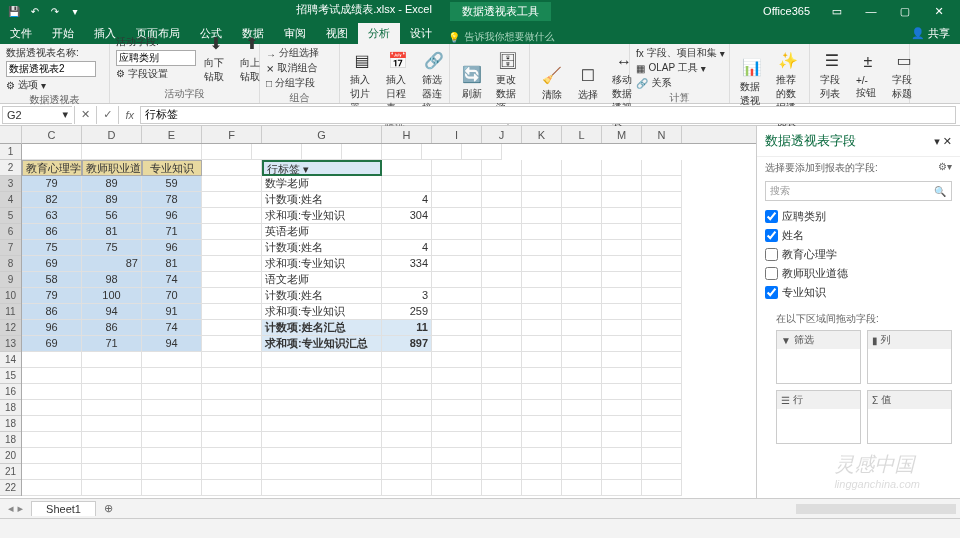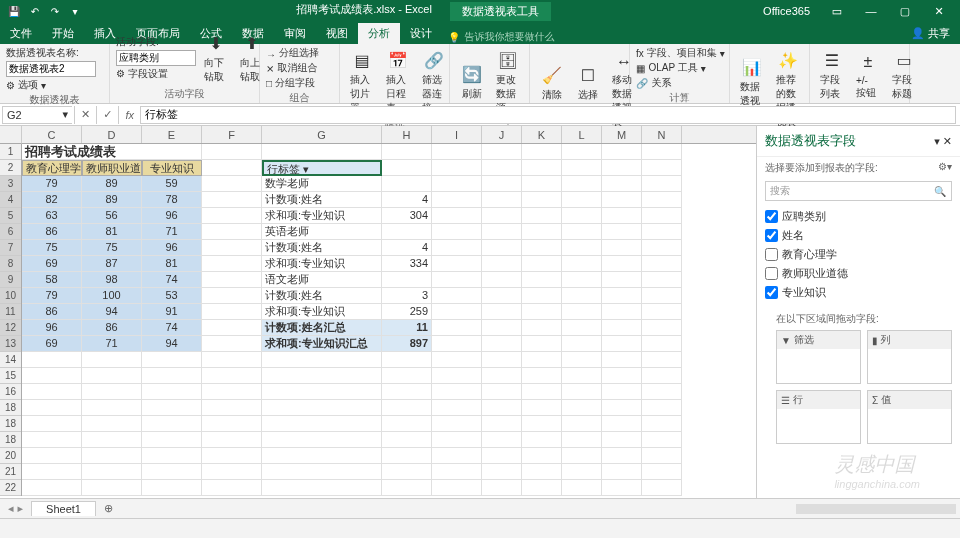--- a/index.html
+++ b/index.html
@@ -294,21 +294,20 @@
         <div>16</div>
         <div>18</div>
         <div>18</div>
         <div>18</div>
         <div>20</div>
         <div>21</div>
         <div>22</div>
       </div>
     <div class="cells" id="cells">
         <div class="row">
-          <div class="cell title-cell" style="width: 180px;">招聘考试成绩表</div>
           <div class="cell" style="width: 60px;"></div>
           <div class="cell" style="width: 120px;"></div>
           <div class="cell" style="width: 50px;"></div>
           <div class="cell" style="width: 50px;"></div>
           <div class="cell" style="width: 40px;"></div>
           <div class="cell" style="width: 40px;"></div>
           <div class="cell" style="width: 40px;"></div>
           <div class="cell" style="width: 40px;"></div>
           <div class="cell" style="width: 40px;"></div>
         </div>
@@ -391,21 +390,21 @@
           <div class="cell num-r" style="width: 50px;">4</div>
           <div class="cell" style="width: 50px;"></div>
           <div class="cell" style="width: 40px;"></div>
           <div class="cell" style="width: 40px;"></div>
           <div class="cell" style="width: 40px;"></div>
           <div class="cell" style="width: 40px;"></div>
           <div class="cell" style="width: 40px;"></div>
         </div>
         <div class="row">
           <div class="cell num sel-blue" style="width: 60px;">69</div>
-          <div class="cell num sel-blue" style="width: 60px;">87</div>
+          <div class="cell num sel-blue" style="width: 60px; text-align: right;">87</div>
           <div class="cell num sel-blue" style="width: 60px;">81</div>
           <div class="cell" style="width: 60px;"></div>
           <div class="cell" style="width: 120px;">    求和项:专业知识</div>
           <div class="cell num-r" style="width: 50px;">334</div>
           <div class="cell" style="width: 50px;"></div>
           <div class="cell" style="width: 40px;"></div>
           <div class="cell" style="width: 40px;"></div>
           <div class="cell" style="width: 40px;"></div>
           <div class="cell" style="width: 40px;"></div>
           <div class="cell" style="width: 40px;"></div>
@@ -420,21 +419,21 @@
           <div class="cell" style="width: 50px;"></div>
           <div class="cell" style="width: 40px;"></div>
           <div class="cell" style="width: 40px;"></div>
           <div class="cell" style="width: 40px;"></div>
           <div class="cell" style="width: 40px;"></div>
           <div class="cell" style="width: 40px;"></div>
         </div>
         <div class="row">
           <div class="cell num sel-blue" style="width: 60px;">79</div>
           <div class="cell num sel-blue" style="width: 60px;">100</div>
-          <div class="cell num sel-blue" style="width: 60px;">53</div>
+          <div class="cell num sel-blue" style="width: 60px;">70</div>
           <div class="cell" style="width: 60px;"></div>
           <div class="cell" style="width: 120px;">    计数项:姓名</div>
           <div class="cell num-r" style="width: 50px;">3</div>
           <div class="cell" style="width: 50px;"></div>
           <div class="cell" style="width: 40px;"></div>
           <div class="cell" style="width: 40px;"></div>
           <div class="cell" style="width: 40px;"></div>
           <div class="cell" style="width: 40px;"></div>
           <div class="cell" style="width: 40px;"></div>
         </div>

